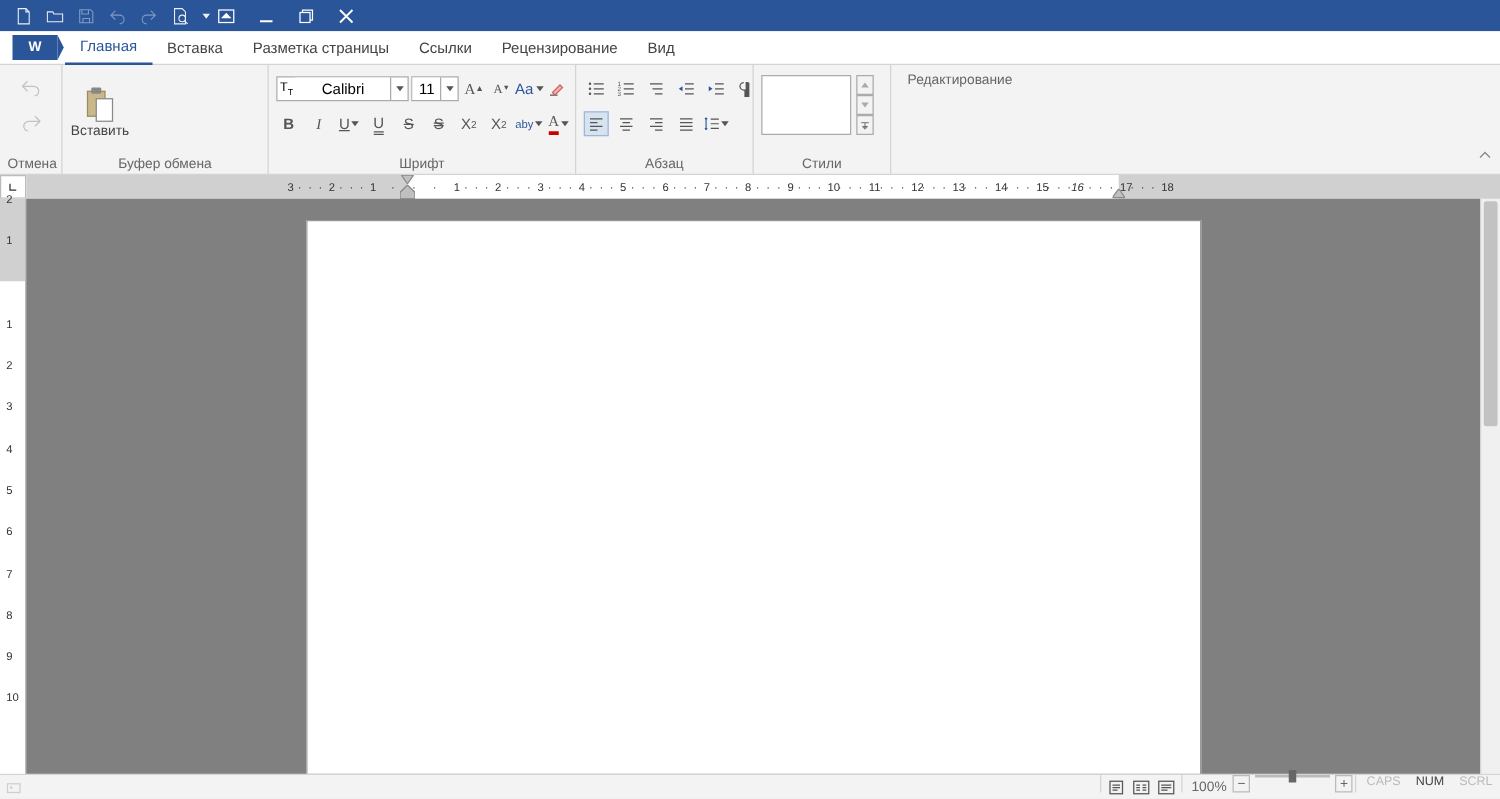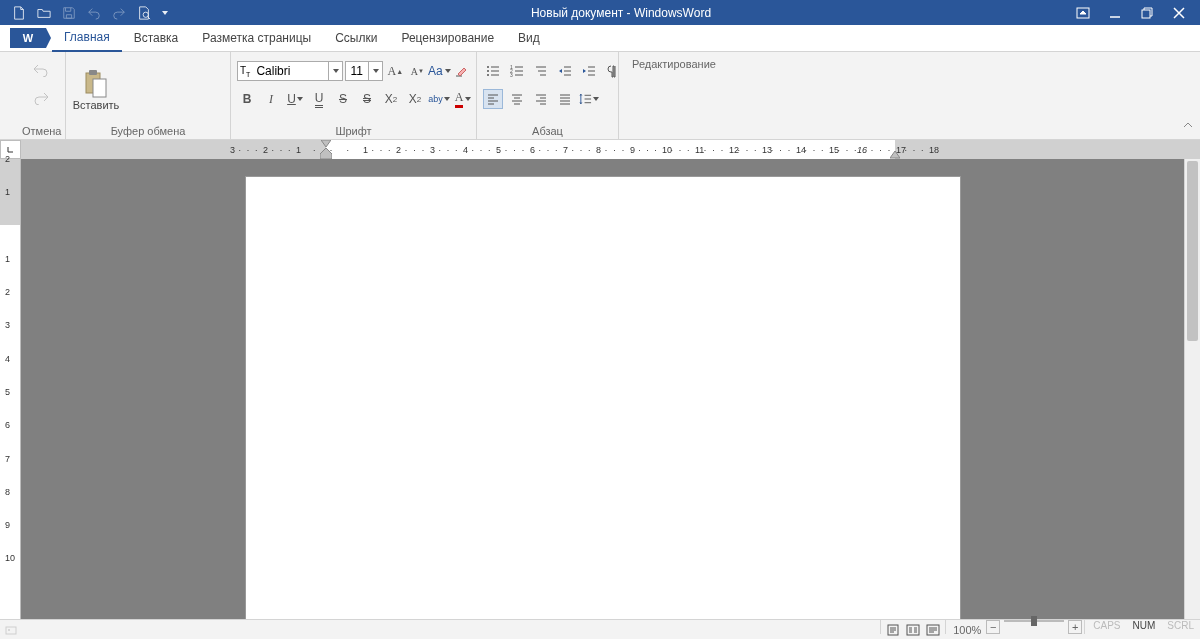--- a/index.html
+++ b/index.html
@@ -22,21 +22,21 @@
   .group { border-right: 1px solid #d4d4d4; display: flex; flex-direction: column; padding: 4px 6px 0 6px; }
   .group-body { flex:1; display:flex; align-items:flex-start; gap:4px; padding-top:4px; }
   .group-label { text-align:center; font-size:11px; color:#666; padding:2px 0; position:relative; }
   .big-btn { display:flex; flex-direction:column; align-items:center; justify-content:center; width:48px; height:60px; cursor:pointer; font-size:11px; color:#444; }
   .btn-stack { display:flex; flex-direction:column; gap:2px; }
   .mini-btn { display:flex; align-items:center; gap:4px; font-size:11px; color:#999; cursor:pointer; padding:1px 2px; height:18px; }
   .mini-btn.enabled { color:#333; }
   .mini-btn svg { width:12px; height:12px; }
   .font-row { display:flex; align-items:center; gap:2px; height:22px; }
   .font-combo { display:flex; align-items:center; border:1px solid #ababab; background:#fff; height:20px; }
-  .font-combo input { border:none; outline:none; font-size:12px; padding:0 4px; width:76px; height:18px; }
+  .font-combo input { border:none; outline:none; font-size:12px; padding:0 4px; width:76px; height:18px;text-align:center; }
   .font-combo.small input { width:22px; }
   .font-combo .arrow { width:14px; height:18px; display:flex; align-items:center; justify-content:center; border-left:1px solid #ababab; cursor:pointer; }
   .icon-btn { width:20px; height:20px; display:flex; align-items:center; justify-content:center; cursor:pointer; color:#555; font-size:12px; }
   .para-grid .icon-btn svg { width:14px; height:14px; }
   .style-gallery { width:72px; height:48px; border:1px solid #ababab; background:#fff; }
   .style-scroll { display:flex; flex-direction:column; }
   .style-scroll .sbtn { width:14px; height:16px; border:1px solid #ababab; background:#f3f3f3; display:flex; align-items:center; justify-content:center; cursor:pointer; }
   .collapse-btn { position:absolute; right:6px; bottom:4px; cursor:pointer; color:#666; }
   .ruler-corner { height:19px; background:#e6e6e6; border-bottom:1px solid #bcbcbc; display:flex; }
   .ruler-corner .tab-stop { width:21px; height:19px; border:1px solid #bcbcbc; background:#fff; display:flex; align-items:center; justify-content:center; font-size:9px; }
@@ -97,21 +97,20 @@
         <svg viewBox="0 0 16 16">
           <path fill="none" stroke="#fff" d="M3 1h7l3 3v11H3z"></path>
           <circle cx="10" cy="10" r="3" fill="none" stroke="#fff"></circle>
           <path stroke="#fff" d="M12 12l3 3"></path>
         </svg>
       </span>
     <span class="qat-btn" style="width:10px;">
         <span class="chev" style="border-top-color:#fff;"></span>
       </span>
   </div>
-  <div class="title-text">Новый документ - WindowsWord</div>
   <div class="win-ctrls">
     <span class="win-btn">
         <svg width="14" height="14" viewBox="0 0 14 14">
           <rect x="1" y="2" width="12" height="10" stroke="#fff"></rect>
           <path stroke="#fff" d="M7 5l-3 3h6z" fill="#fff"></path>
         </svg>
       </span>
     <span class="win-btn">
         <svg width="12" height="12" viewBox="0 0 12 12">
           <path d="M1 10h10" stroke="#fff" stroke-width="1.5"></path>
@@ -138,21 +137,21 @@
       <div class="tab">Вставка</div>
       <div class="tab">Разметка страницы</div>
       <div class="tab">Ссылки</div>
       <div class="tab">Рецензирование</div>
       <div class="tab">Вид</div>
     </div>
 </div>
 
 <div class="ribbon">
 
-  <div class="group" style="width:50px;margin-left:16px;">
+  <div class="group" style="width:50px;">
     <div class="group-body" style="flex-direction:column;gap:8px;align-items:center;">
       <span class="icon-btn" style="opacity:.3;">
           <svg width="18" height="14" viewBox="0 0 18 14">
             <path fill="none" stroke="#555" d="M6 2L2 6l4 4 M2 6h9a4 4 0 0 1 0 8"></path>
           </svg>
         </span>
       <span class="icon-btn" style="opacity:.3;">
           <svg width="18" height="14" viewBox="0 0 18 14">
             <path fill="none" stroke="#555" d="M12 2l4 4-4 4 M16 6H7a4 4 0 0 0 0 8"></path>
           </svg>
@@ -307,20 +306,39 @@
               <path stroke="#555" d="M6 3h7M6 7h7M6 11h7"></path>
               <path stroke="#2a5699" d="M2 2v10M1 3l1-1 1 1M1 11l1 1 1-1"></path>
             </svg>
             <span class="chev" style="margin-left:1px;"></span>
           </span>
       </div>
     </div>
     <div class="group-label">Абзац</div>
   </div>
 
+  <div class="group" style="width:110px;">
+    <div class="group-body" style="align-items:flex-start;">
+      <div class="style-gallery"></div>
+      <div class="style-scroll">
+        <div class="sbtn">
+            <span class="chev" style="border-top:none;border-bottom:4px solid #aaa;"></span>
+          </div>
+        <div class="sbtn">
+            <span class="chev" style="border-top-color:#aaa;"></span>
+          </div>
+        <div class="sbtn">
+            <svg width="8" height="8" viewBox="0 0 8 8">
+              <path stroke="#888" d="M1 2h6M4 2v5M2 5l2 2 2-2"></path>
+            </svg>
+          </div>
+      </div>
+    </div>
+    <div class="group-label">Стили</div>
+  </div>
 
   <div class="group" style="width:110px;border-right:none;">
     <div class="group-label">Редактирование</div>
   </div>
 
   <span class="collapse-btn"><svg width="12" height="12" viewBox="0 0 12 12">
         <path d="M2 8l4-4 4 4" stroke="#888" fill="none"></path>
       </svg></span>
 </div>
 

